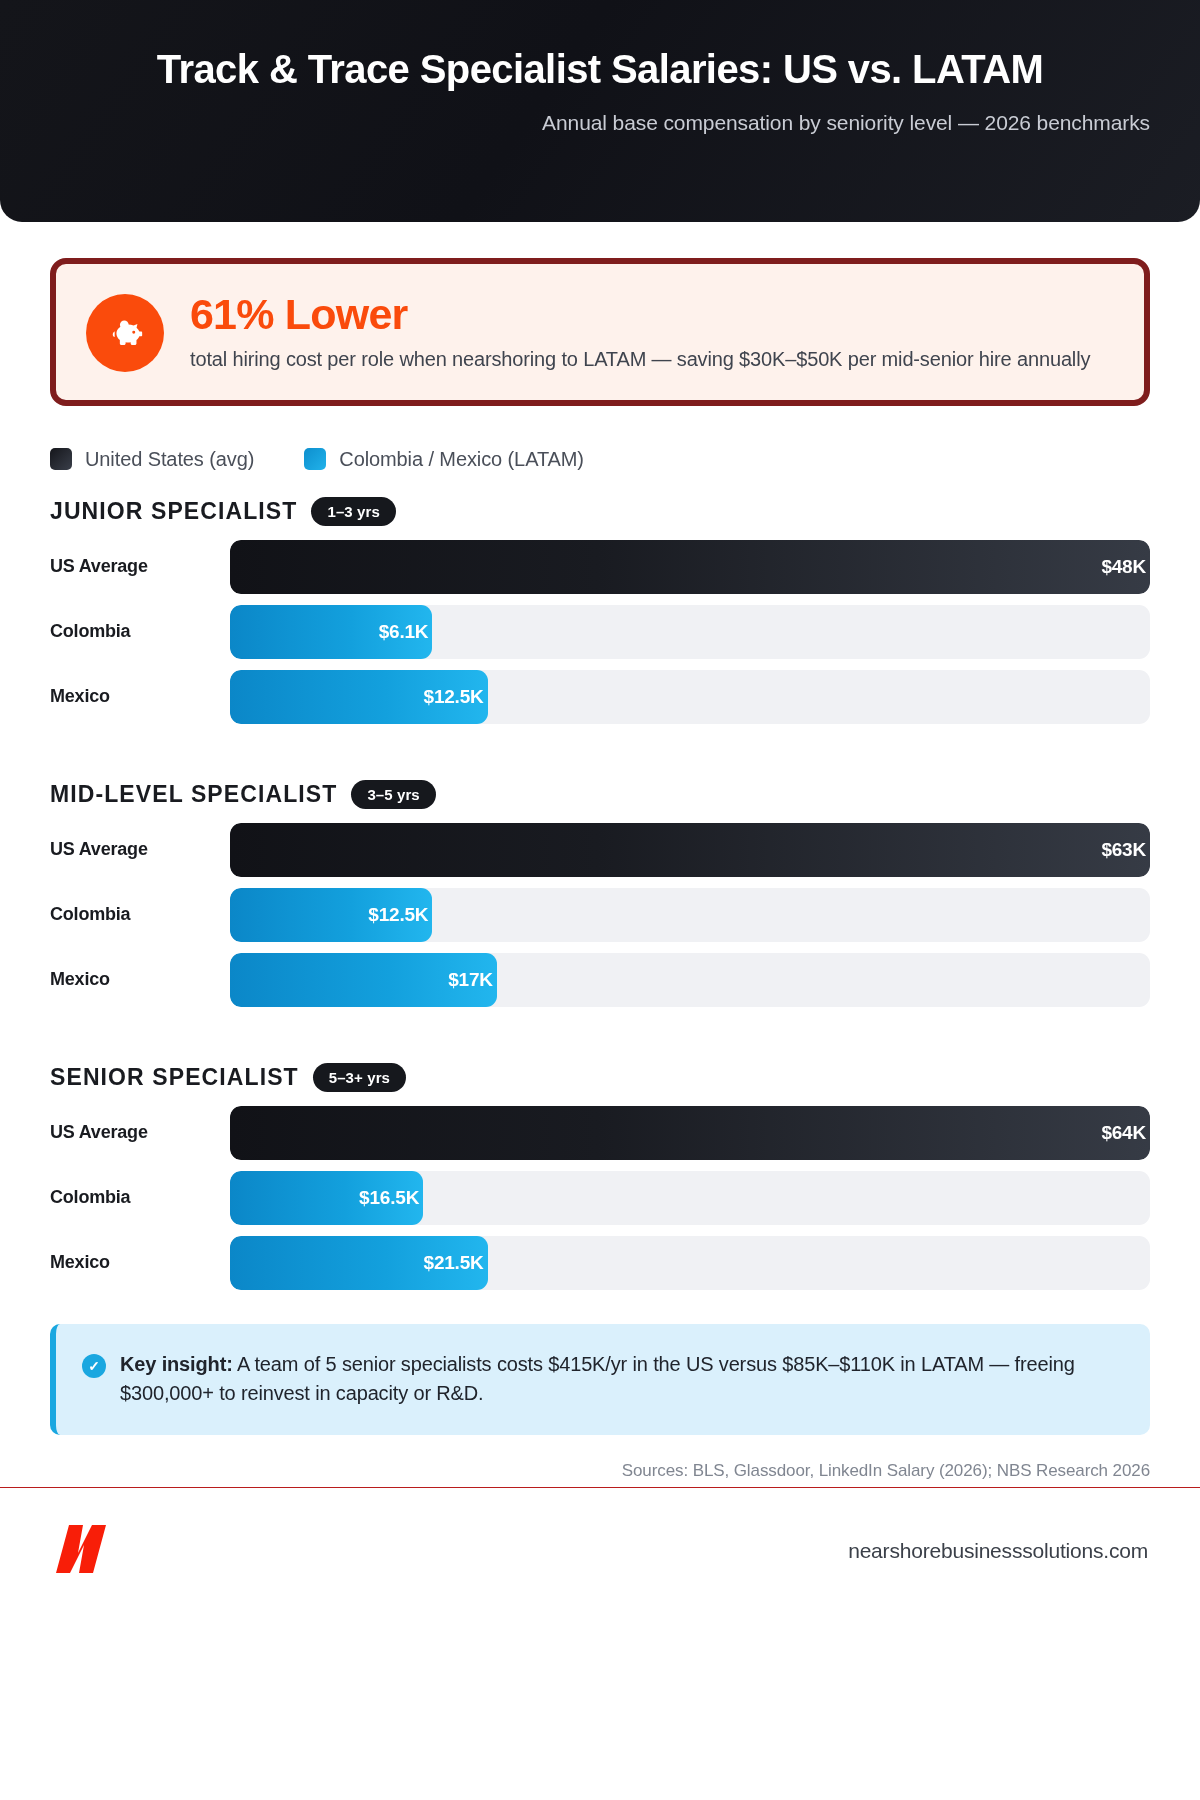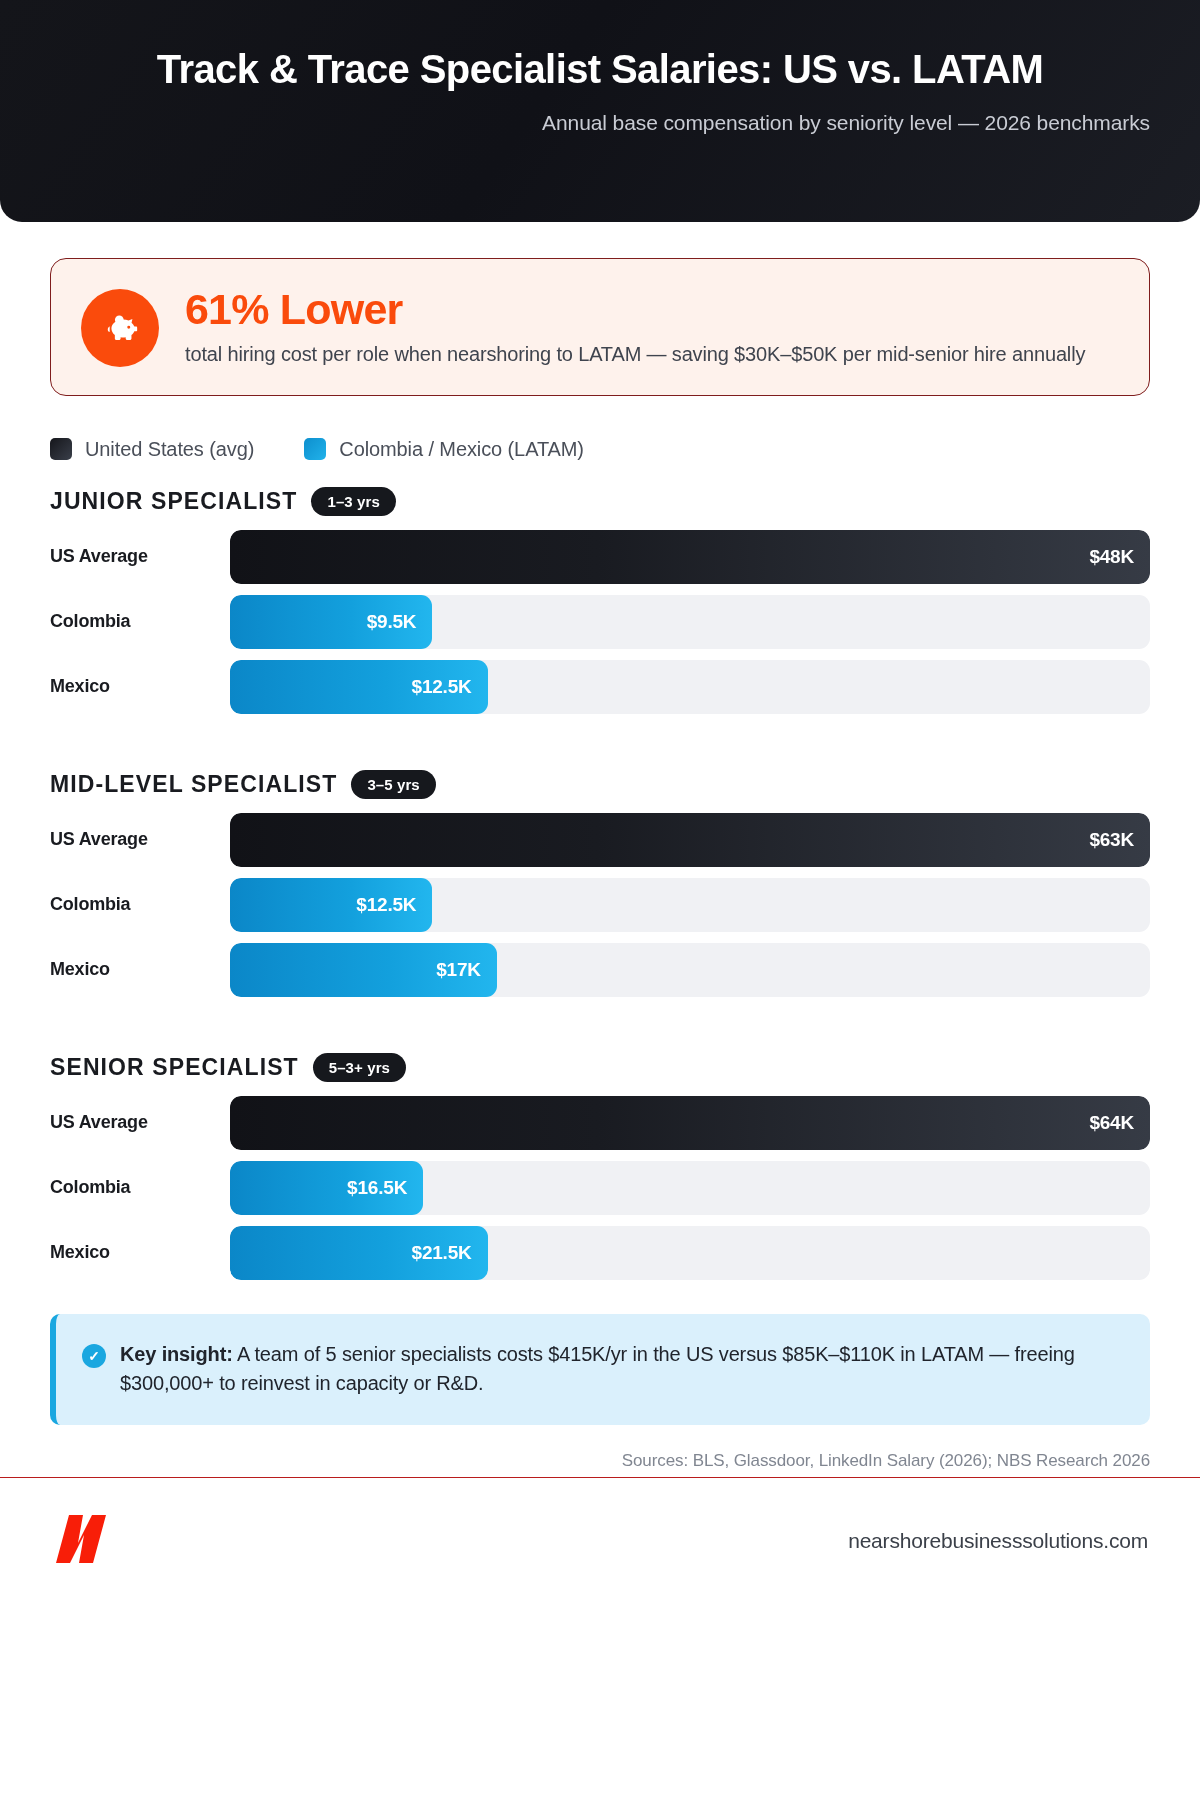--- a/index.html
+++ b/index.html
@@ -39,21 +39,21 @@
     text-align:right;
   }
 
   
   .body{padding:0 50px;box-sizing:border-box;flex:1 1 auto;}
 
   
   .callout{
     margin-top:36px;
     background:#fef2ec;
-    border:1px solid #7f1d1d;
+    border:6px solid #7f1d1d;
     border-radius:16px;
     padding:26px 30px;
     display:flex;
     align-items:flex-start;
     gap:26px;
     box-sizing:border-box;
   }
   .callout .badge-circle{
     flex:0 0 auto;
     width:78px;height:78px;border-radius:50%;
@@ -114,21 +114,21 @@
     letter-spacing:-0.2px;
   }
   .track{
     position:relative;flex:1 1 auto;height:100%;
     background:#f0f1f4;border-radius:11px;overflow:hidden;
   }
   .fill{
     position:absolute;left:0;top:0;bottom:0;
     border-radius:11px;
     display:flex;align-items:center;justify-content:flex-end;
-    padding-right:16px;box-sizing:border-box;
+    padding-right:4px;box-sizing:border-box;
   }
   .fill.us{background:linear-gradient(90deg,#111217 0%,#191b21 40%,#363b45 100%);}
   .fill.latam{background:linear-gradient(90deg,#0b87c8 0%,#13a0dd 60%,#22b6ee 100%);}
   .val{color:#fff;font-size:19px;font-weight:700;letter-spacing:-0.2px;white-space:nowrap;}
 
   
   .insight{
     margin-top:34px;
     background:#daf0fc;
     border-left:6px solid #1aa7e0;
@@ -212,21 +212,21 @@
         <div class="track">
           <div class="fill us" style="width:100%">
             <span class="val">$48K</span>
           </div>
         </div>
       </div>
       <div class="row">
         <div class="rlabel">Colombia</div>
         <div class="track">
           <div class="fill latam" style="width:22%">
-            <span class="val">$9.5K</span>
+            <span class="val">$6.1K</span>
           </div>
         </div>
       </div>
       <div class="row">
         <div class="rlabel">Mexico</div>
         <div class="track">
           <div class="fill latam" style="width:28%">
             <span class="val">$12.5K</span>
           </div>
         </div>

